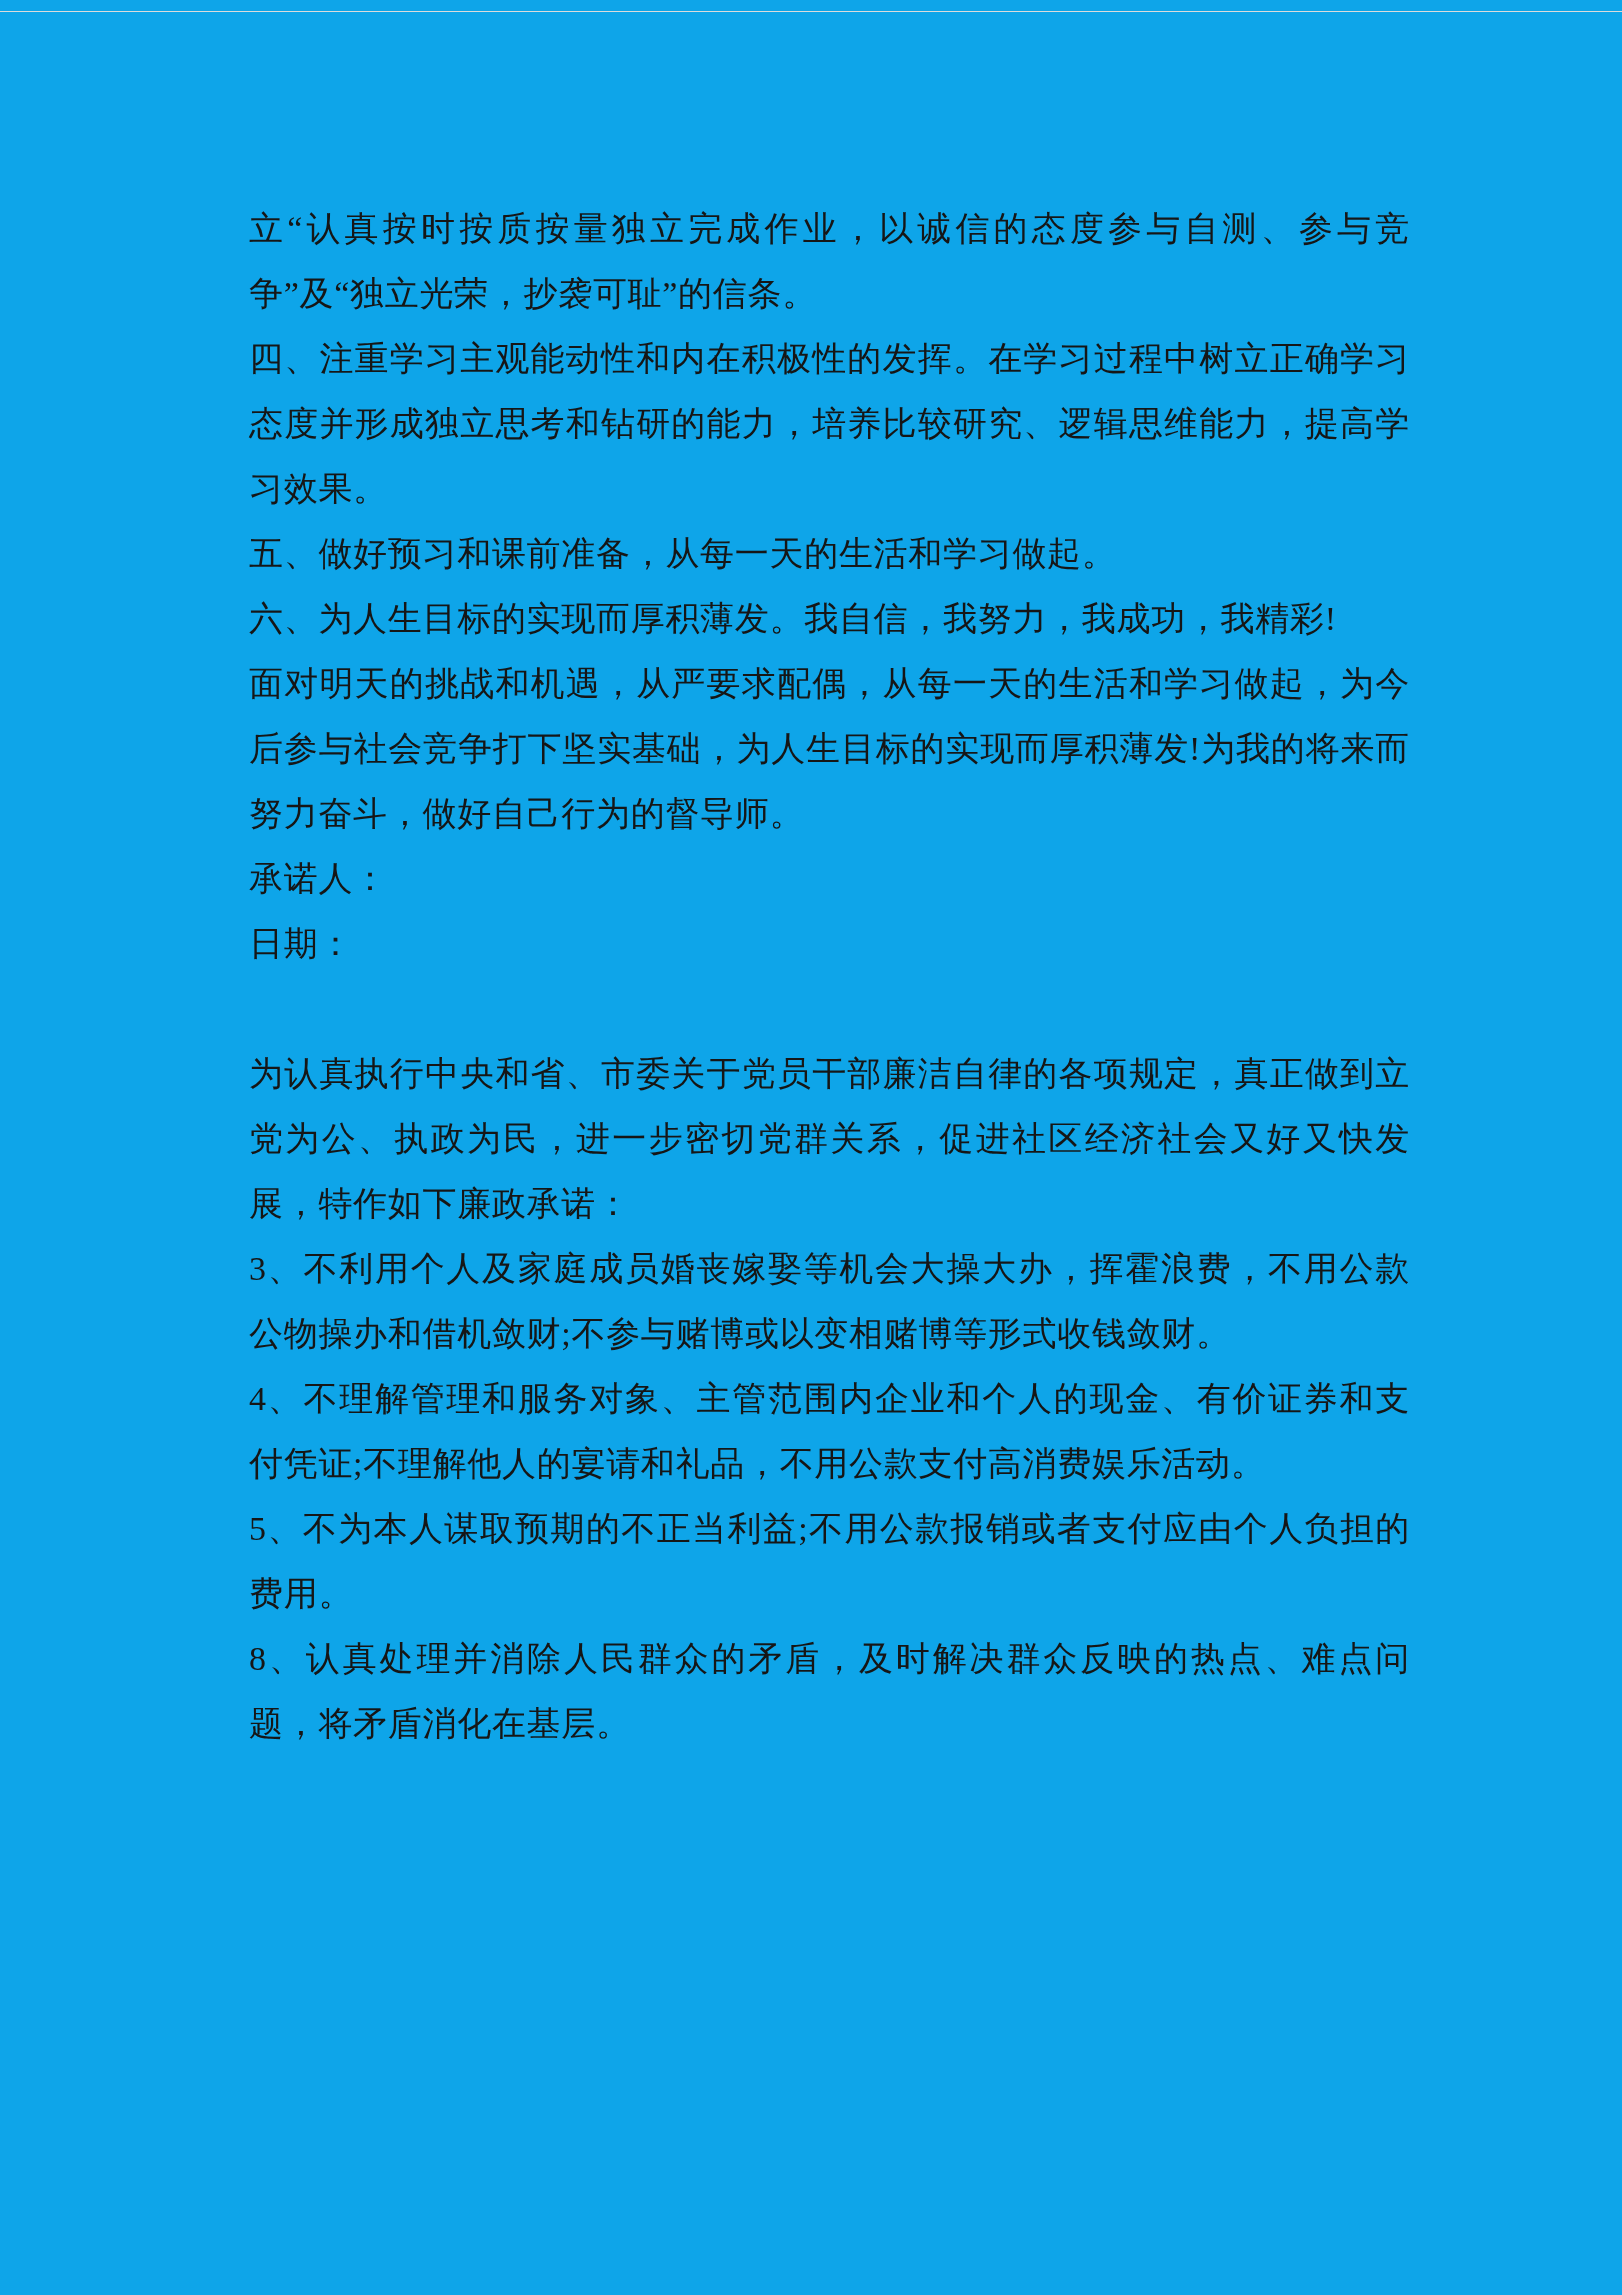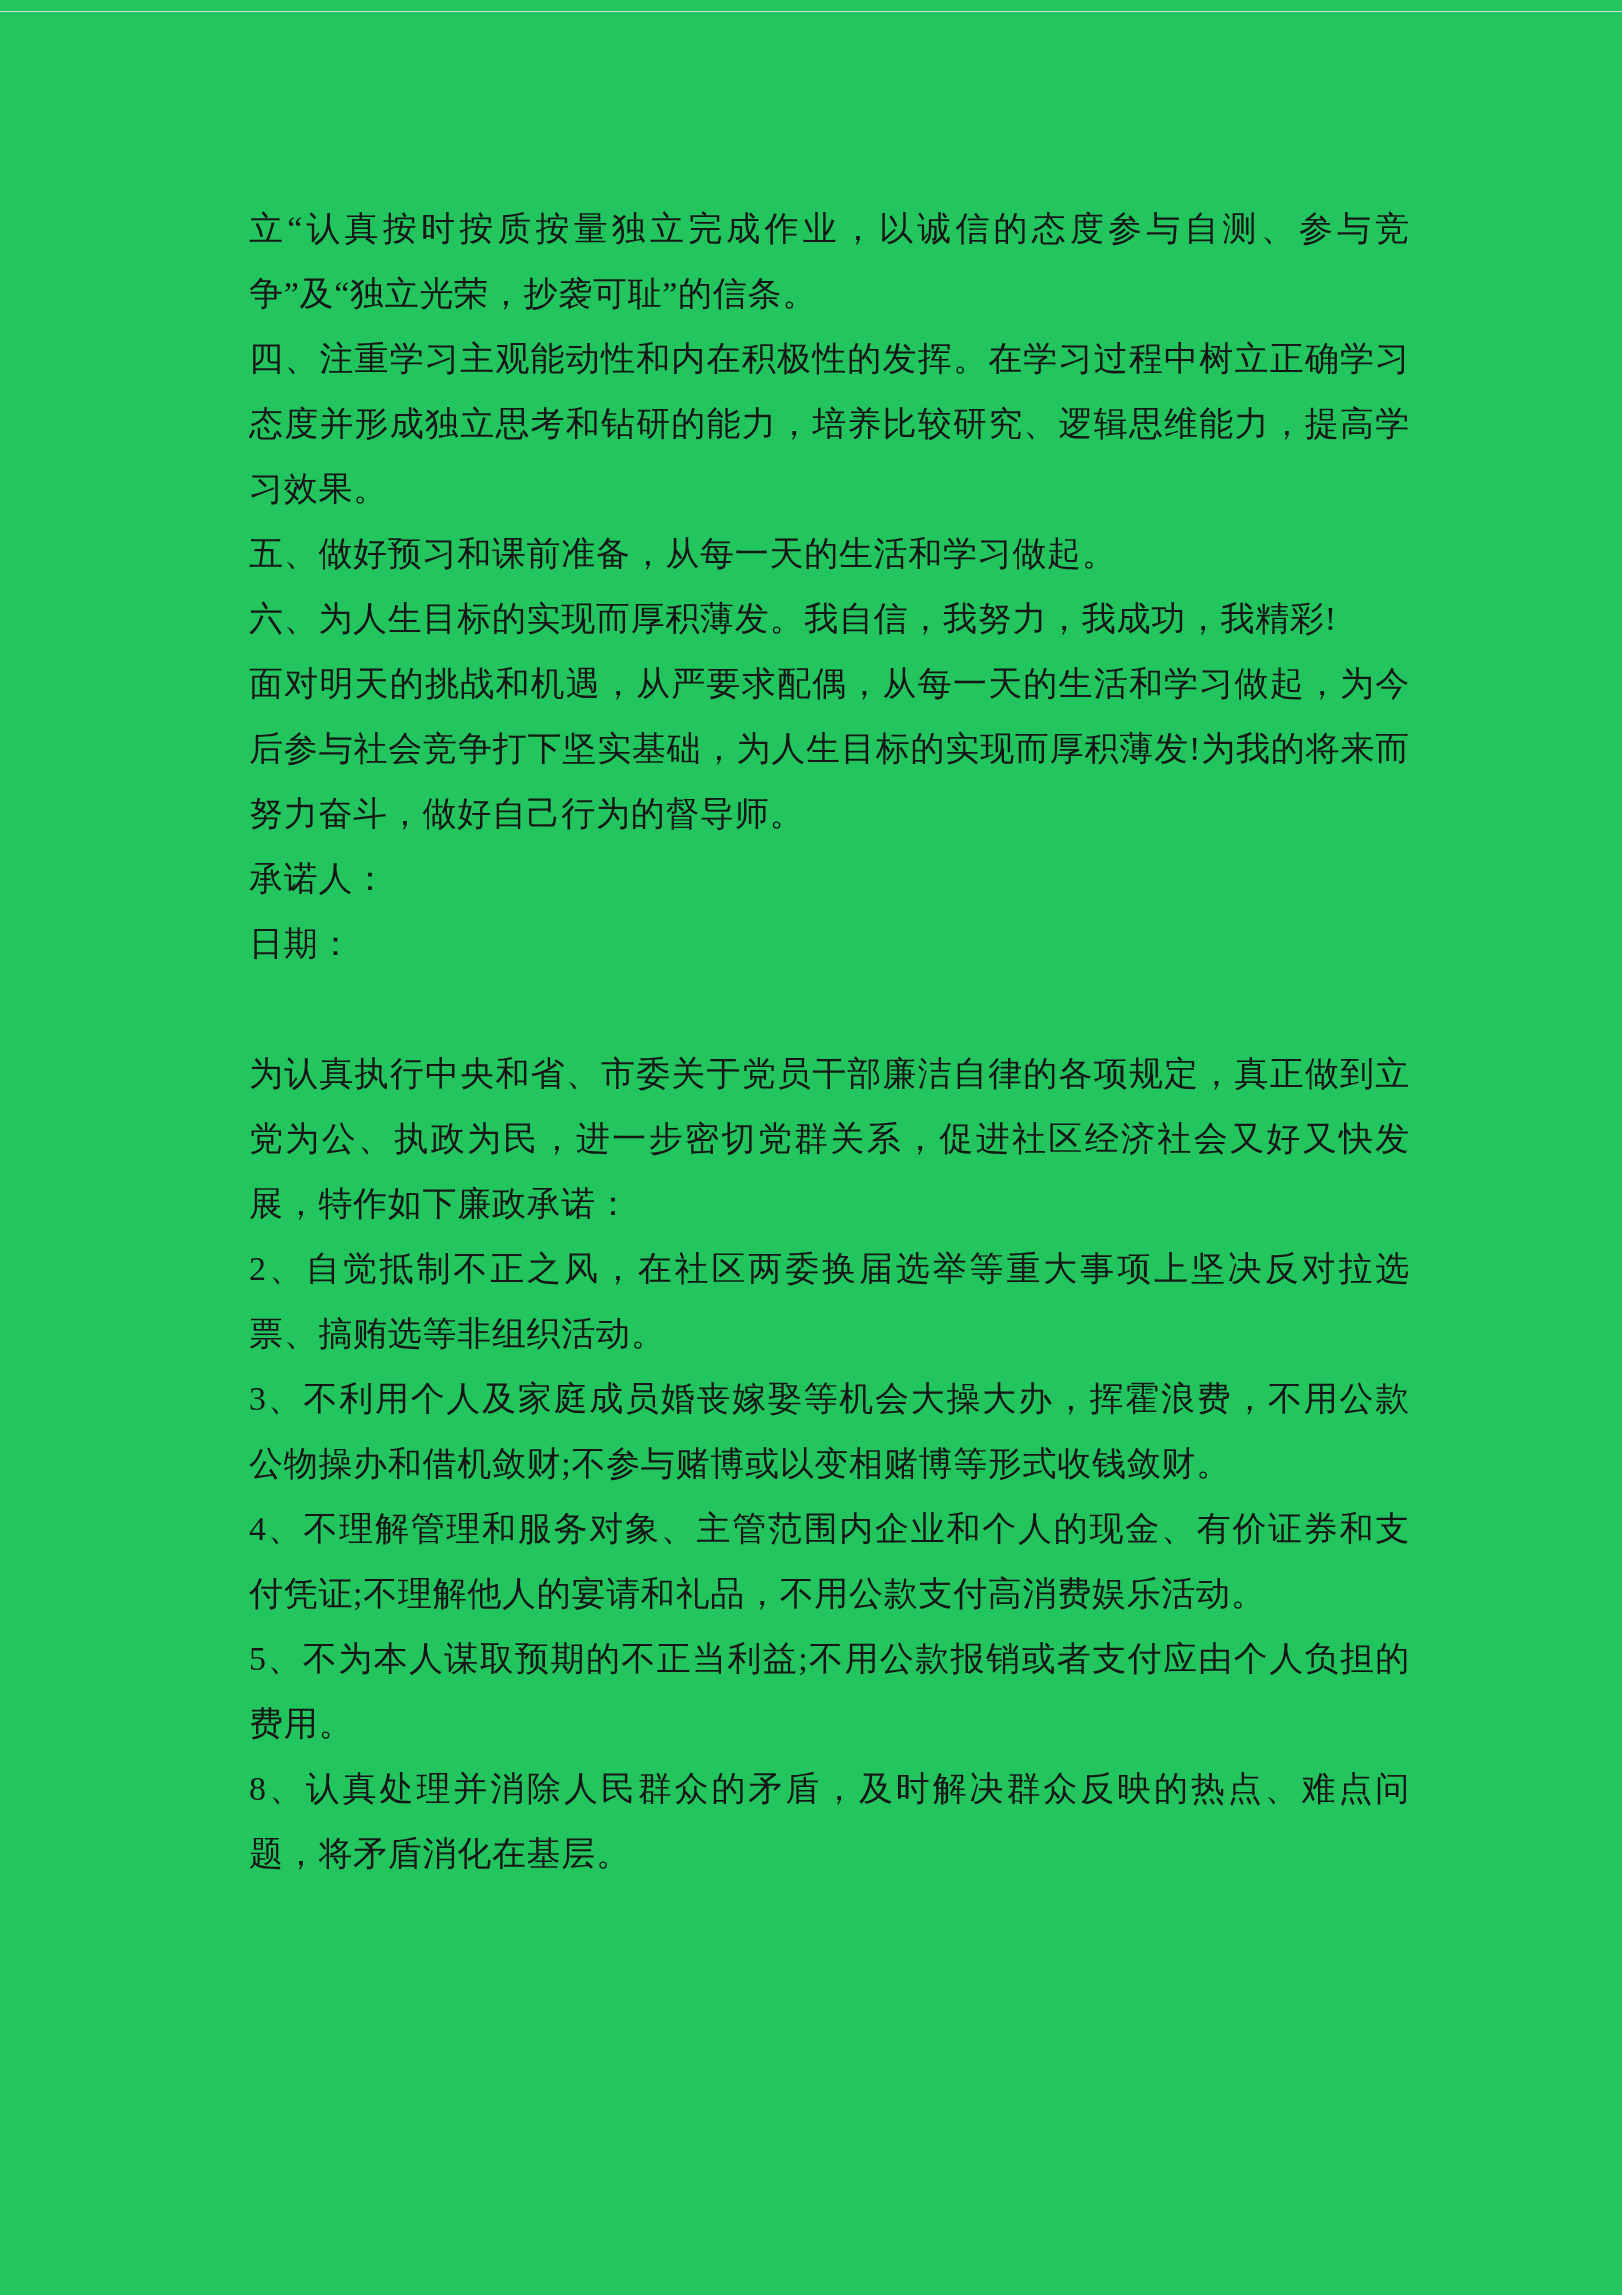--- a/index.html
+++ b/index.html
@@ -43,32 +43,31 @@
     text-align: justify;
     word-break: break-all;
   }
   .para.blank {
     height: 65px;
   }
 </style>
 </head>
 <body>
 
-<div class="page" style="background: #22c55e;">
+<div class="page" style="background: #0ea5e9;">
   <div class="top-edge" style="background: rgb(220, 220, 220);"></div>
   <div class="text-block" id="doc-body" style="color: rgb(22, 22, 22);">
       <p class="para">立“认真按时按质按量独立完成作业，以诚信的态度参与自测、参与竞争”及“独立光荣，抄袭可耻”的信条。</p>
       <p class="para">四、注重学习主观能动性和内在积极性的发挥。在学习过程中树立正确学习态度并形成独立思考和钻研的能力，培养比较研究、逻辑思维能力，提高学习效果。</p>
       <p class="para">五、做好预习和课前准备，从每一天的生活和学习做起。</p>
       <p class="para">六、为人生目标的实现而厚积薄发。我自信，我努力，我成功，我精彩!</p>
       <p class="para">面对明天的挑战和机遇，从严要求配偶，从每一天的生活和学习做起，为今后参与社会竞争打下坚实基础，为人生目标的实现而厚积薄发!为我的将来而努力奋斗，做好自己行为的督导师。</p>
       <p class="para">承诺人：</p>
       <p class="para">日期：</p>
       <p class="para blank"></p>
       <p class="para">为认真执行中央和省、市委关于党员干部廉洁自律的各项规定，真正做到立党为公、执政为民，进一步密切党群关系，促进社区经济社会又好又快发展，特作如下廉政承诺：</p>
-      <p class="para">2、自觉抵制不正之风，在社区两委换届选举等重大事项上坚决反对拉选票、搞贿选等非组织活动。</p>
       <p class="para">3、不利用个人及家庭成员婚丧嫁娶等机会大操大办，挥霍浪费，不用公款公物操办和借机敛财;不参与赌博或以变相赌博等形式收钱敛财。</p>
       <p class="para">4、不理解管理和服务对象、主管范围内企业和个人的现金、有价证券和支付凭证;不理解他人的宴请和礼品，不用公款支付高消费娱乐活动。</p>
       <p class="para">5、不为本人谋取预期的不正当利益;不用公款报销或者支付应由个人负担的费用。</p>
       <p class="para">8、认真处理并消除人民群众的矛盾，及时解决群众反映的热点、难点问题，将矛盾消化在基层。</p>
     </div>
 </div>
 
 
 </body></html>

